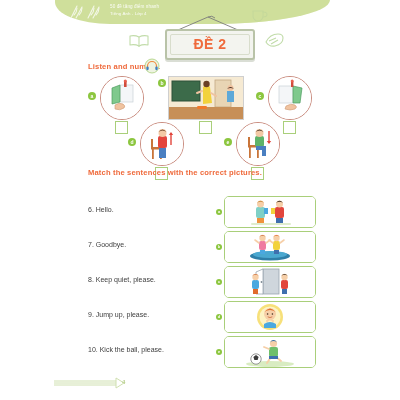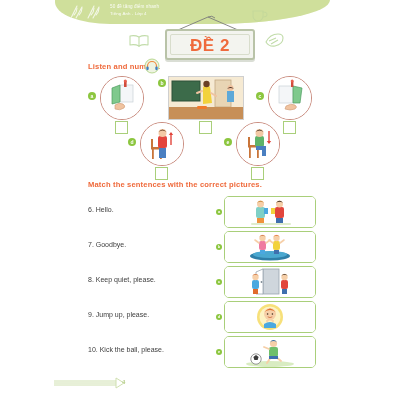--- a/index.html
+++ b/index.html
@@ -38,34 +38,34 @@
     position:absolute;left:7px;top:13px;width:86px;height:27px;
     background:#f3f4ef;border:2.2px solid #b9c3a8;border-radius:3px;
     box-shadow:0 2px 0 rgba(150,160,135,.35);
   }
   .sign-board:after{
     content:"";position:absolute;left:3px;top:3px;right:3px;bottom:3px;
     border:1px solid #d8ddcc;border-radius:2px;
   }
   .sign-title{
     position:absolute;left:0;right:0;top:5px;text-align:center;
-    color:#ef6a3c;font-size:17px;font-weight:bold;letter-spacing:.5px;
+    color:#ef6a3c;font-size:14px;font-weight:bold;letter-spacing:.5px;
   }
   .doodle{position:absolute;opacity:.55;}
   .doodle-book{left:128px;top:34px;}
   .doodle-leaf{left:264px;top:32px;}
   .doodle-cup{left:250px;top:8px;}
 
   
   .sec-head{
     position:absolute;color:#ef6a3c;font-size:7.6px;font-weight:bold;
     letter-spacing:.15px;white-space:nowrap;
   }
   .head-listen{left:88px;top:62px;}
-  .head-match{left:88px;top:180px;}
+  .head-match{left:88px;top:168px;}
   .headphone{position:absolute;left:144px;top:58px;width:16px;height:16px;}
 
   
   .pic-row{position:absolute;}
   .row1{left:88px;top:76px;width:224px;height:44px;}
   .row2{left:128px;top:122px;width:144px;height:44px;}
 
   .pic-cell{position:absolute;width:auto;}
   .circ{
     position:absolute;width:42px;height:42px;border-radius:50%;

